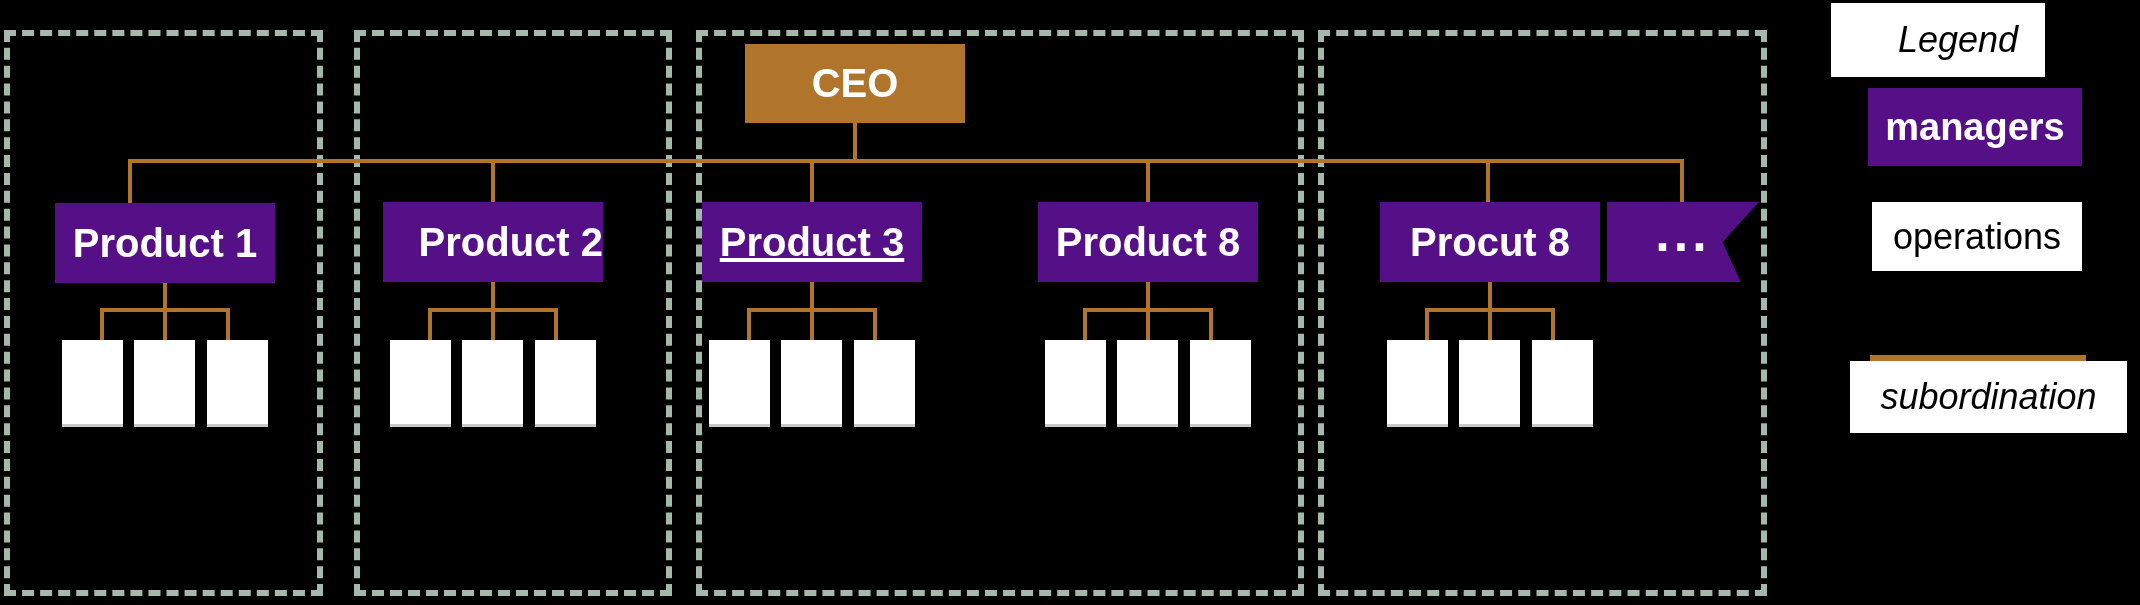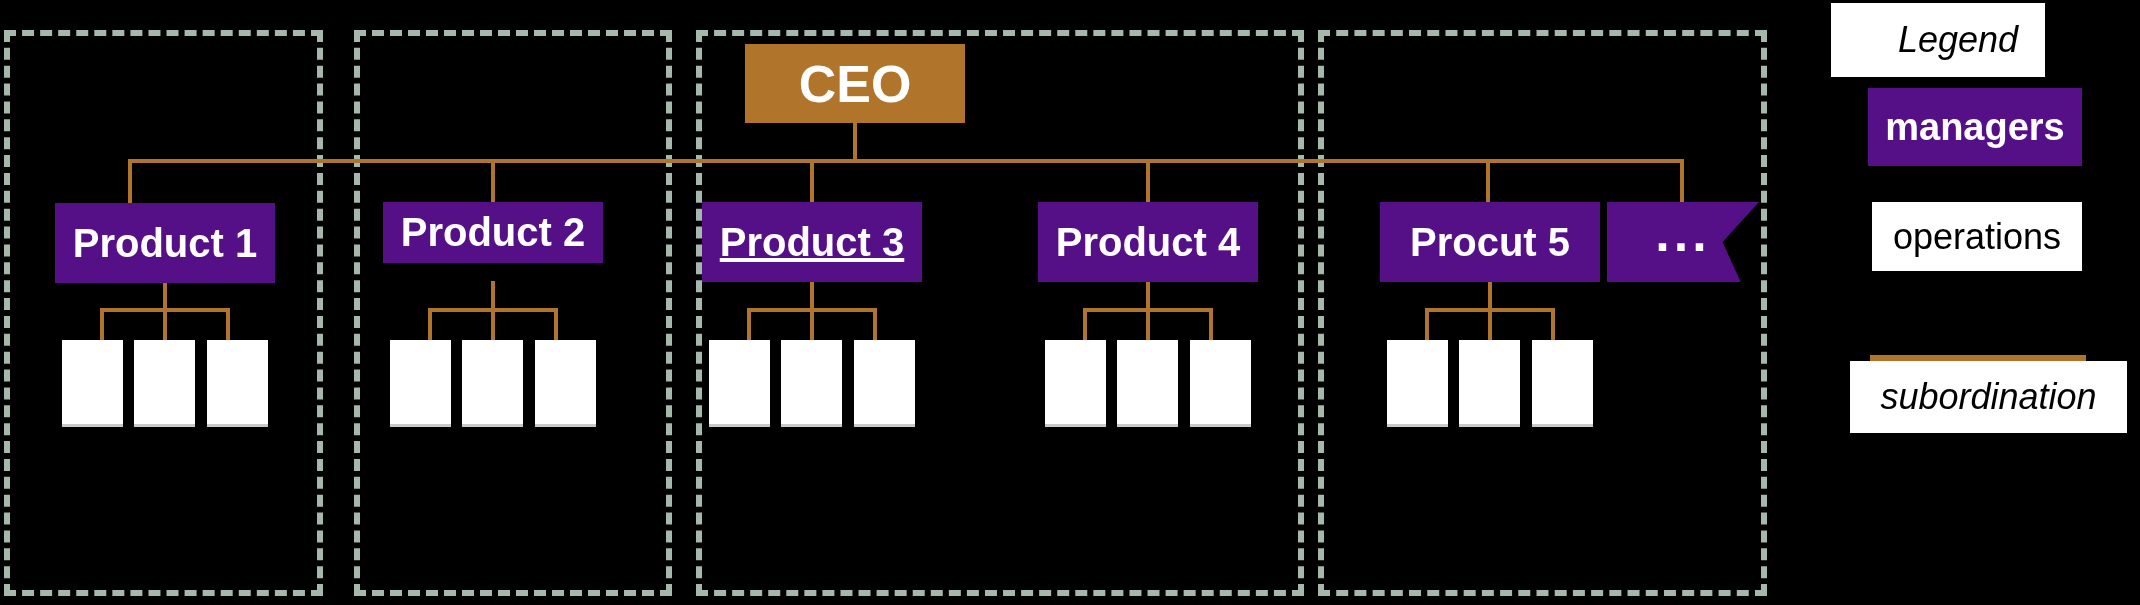--- a/index.html
+++ b/index.html
@@ -9,21 +9,21 @@
   }
   .group{
     position:absolute;border:6px dashed #a4b8ab;box-sizing:border-box;
     background:transparent;
   }
   .conn{position:absolute;background:#b0752b;}
   .node{
     position:absolute;display:flex;align-items:center;justify-content:center;
     font-weight:bold;color:#fff;box-sizing:border-box;
   }
-  .node.ceo{background:#b0752b;font-size:52px;}
+  .node.ceo{background:#b0752b;font-size:40px;}
   .node.product{background:#551088;font-size:40px;}
   .ribbon{
     position:absolute;background:#551088;color:#fff;font-weight:bold;font-size:52px;
     display:flex;align-items:center;justify-content:center;
     clip-path:polygon(0 0,100% 0,76% 50%,88% 100%,0 100%);
   }
   .ribbon span{width:76%;text-align:center;letter-spacing:4px;line-height:0;padding-bottom:18px;}
   .opbox{
     position:absolute;width:61px;height:87px;background:#fff;
     border-bottom:3px solid #c9c9c9;box-sizing:border-box;
@@ -85,31 +85,31 @@
   <div class="conn" style="left:1425px;top:308px;width:4px;height:34px;"></div>
   <div class="conn" style="left:1488px;top:308px;width:4px;height:34px;"></div>
   <div class="conn" style="left:1551px;top:308px;width:4px;height:34px;"></div>
 
   <div class="node ceo" style="left:745px;top:44px;width:220px;height:79px;">
     <span>CEO</span>
   </div>
   <div class="node product" style="left:55px;top:203px;width:220px;height:80px;">
     <span>Product 1</span>
   </div>
-  <div class="node product" style="left:383px;top:202px;width:220px;height:61px;">
+  <div class="node product" style="left:383px;top:202px;width:220px;height:80px;justify-content:flex-end;">
     <span>Product 2</span>
   </div>
   <div class="node product" style="left:702px;top:202px;width:220px;height:80px;text-decoration:underline;">
     <span>Product 3</span>
   </div>
   <div class="node product" style="left:1038px;top:202px;width:220px;height:80px;">
-    <span>Product 4</span>
+    <span>Product 8</span>
   </div>
   <div class="node product" style="left:1380px;top:202px;width:220px;height:80px;">
-    <span>Procut 5</span>
+    <span>Procut 8</span>
   </div>
 
   <div class="ribbon" style="left:1607px;top:202px;width:152px;height:80px;">
     <span>...</span>
   </div>
 
   <div class="opbox" style="left:62px;top:340px;"></div>
   <div class="opbox" style="left:134px;top:340px;"></div>
   <div class="opbox" style="left:207px;top:340px;"></div>
   <div class="opbox" style="left:390px;top:340px;"></div>

